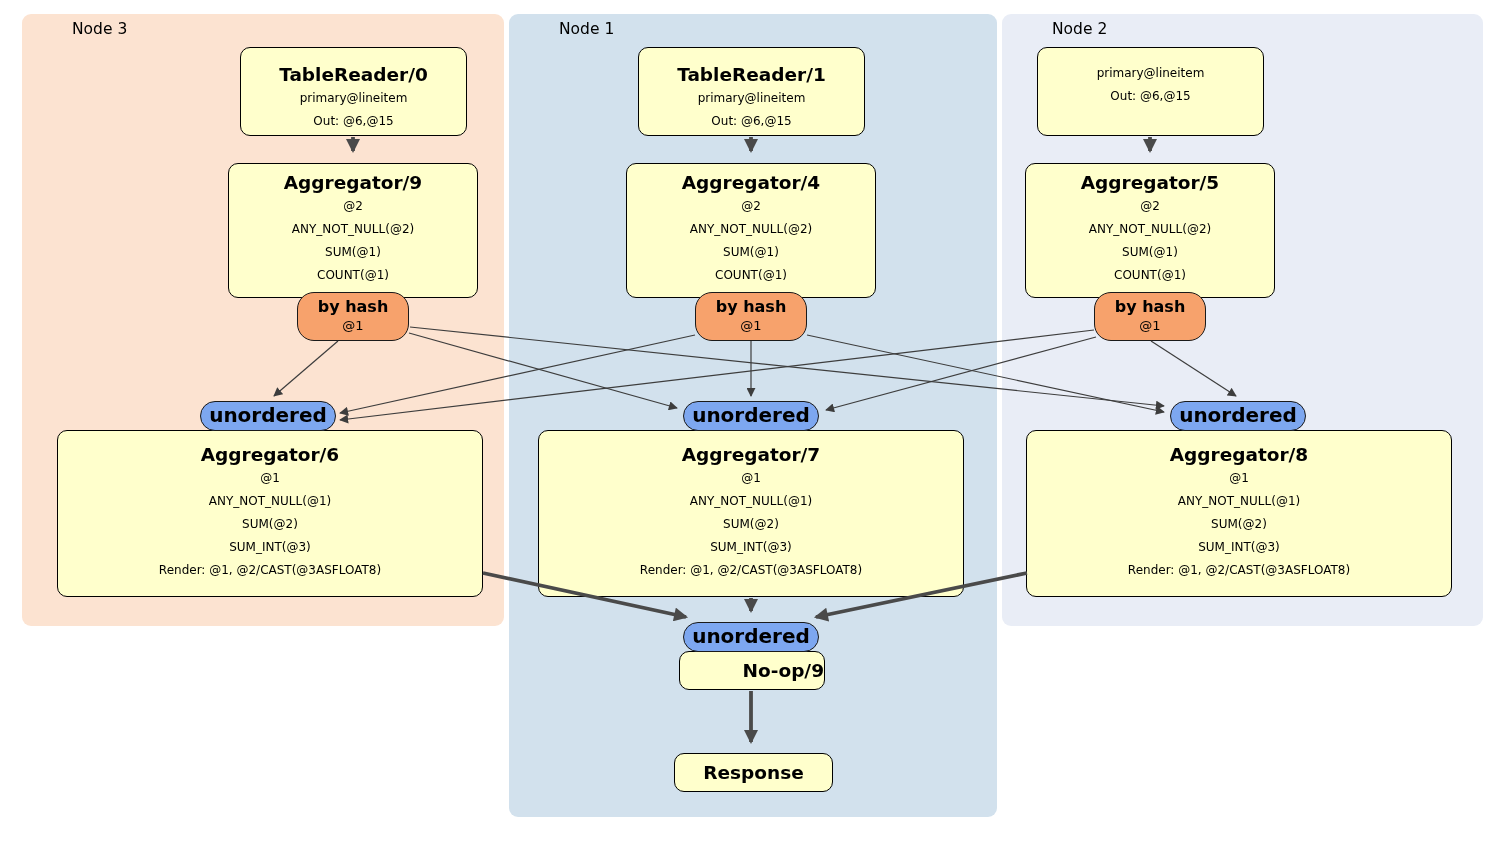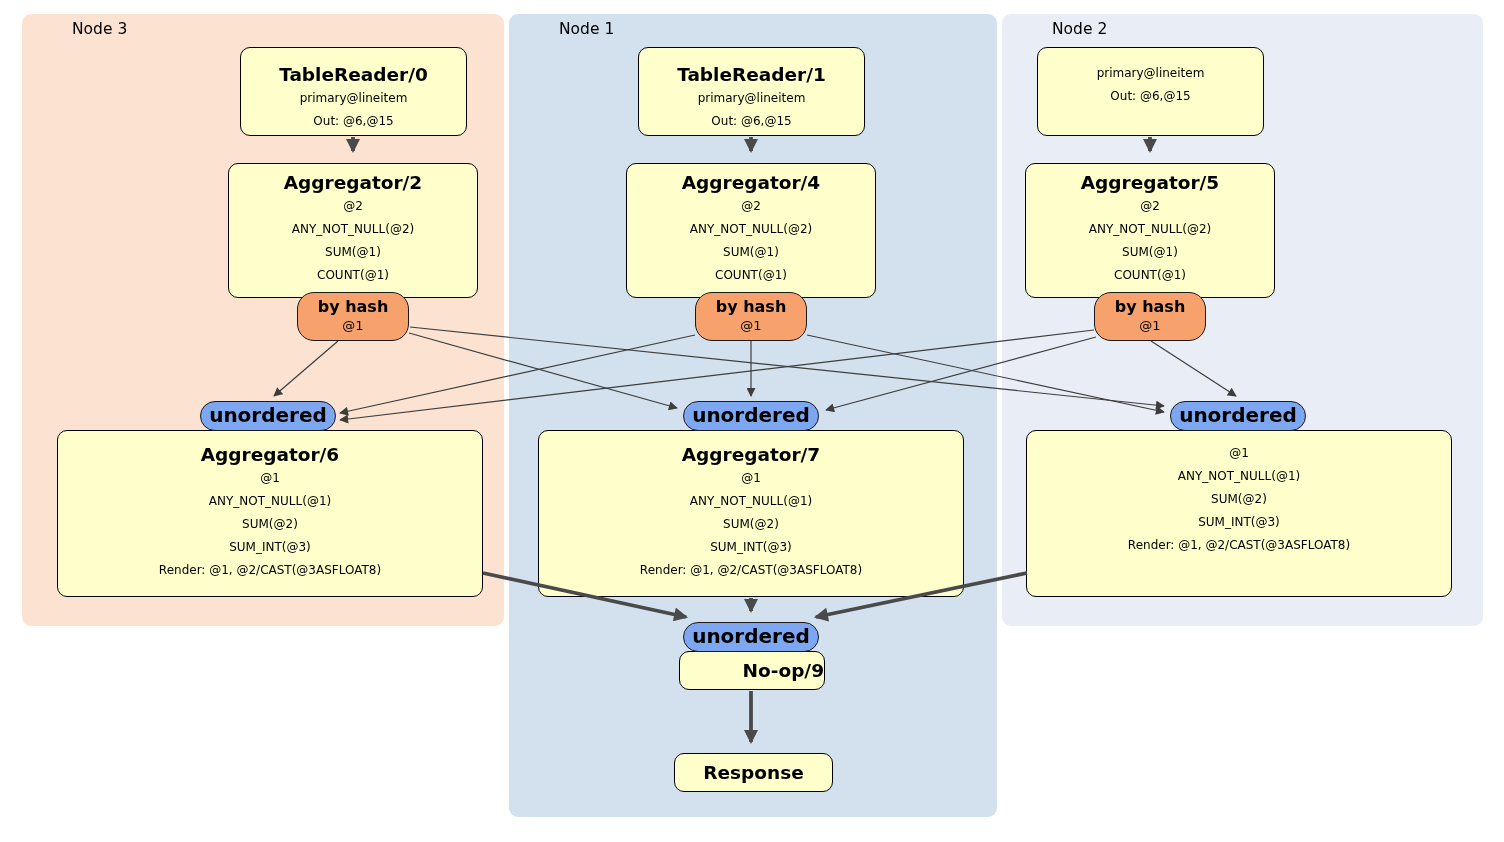--- a/index.html
+++ b/index.html
@@ -79,21 +79,21 @@
     <div class="box-title">TableReader/1</div>
     <div class="box-line">primary@lineitem</div>
     <div class="box-line">Out: @6,@15</div>
   </div>
   <div class="nodebox reader reader-2">
     <div class="box-line">primary@lineitem</div>
     <div class="box-line">Out: @6,@15</div>
   </div>
 
   <div class="nodebox aggtop aggtop-0">
-    <div class="box-title">Aggregator/2</div>
+    <div class="box-title">Aggregator/9</div>
     <div class="box-line">@2</div>
     <div class="box-line">ANY_NOT_NULL(@2)</div>
     <div class="box-line">SUM(@1)</div>
     <div class="box-line">COUNT(@1)</div>
   </div>
   <div class="nodebox aggtop aggtop-1">
     <div class="box-title">Aggregator/4</div>
     <div class="box-line">@2</div>
     <div class="box-line">ANY_NOT_NULL(@2)</div>
     <div class="box-line">SUM(@1)</div>
@@ -134,20 +134,21 @@
   </div>
   <div class="nodebox aggbot aggbot-1">
     <div class="box-title">Aggregator/7</div>
     <div class="box-line">@1</div>
     <div class="box-line">ANY_NOT_NULL(@1)</div>
     <div class="box-line">SUM(@2)</div>
     <div class="box-line">SUM_INT(@3)</div>
     <div class="box-line">Render: @1, @2/CAST(@3ASFLOAT8)</div>
   </div>
   <div class="nodebox aggbot aggbot-2">
+    <div class="box-title">Aggregator/8</div>
     <div class="box-line">@1</div>
     <div class="box-line">ANY_NOT_NULL(@1)</div>
     <div class="box-line">SUM(@2)</div>
     <div class="box-line">SUM_INT(@3)</div>
     <div class="box-line">Render: @1, @2/CAST(@3ASFLOAT8)</div>
   </div>
 
   <div class="badge badge-stream stream-final">unordered</div>
   <div class="nodebox noop">
     <div class="box-title">No-op/9</div>

